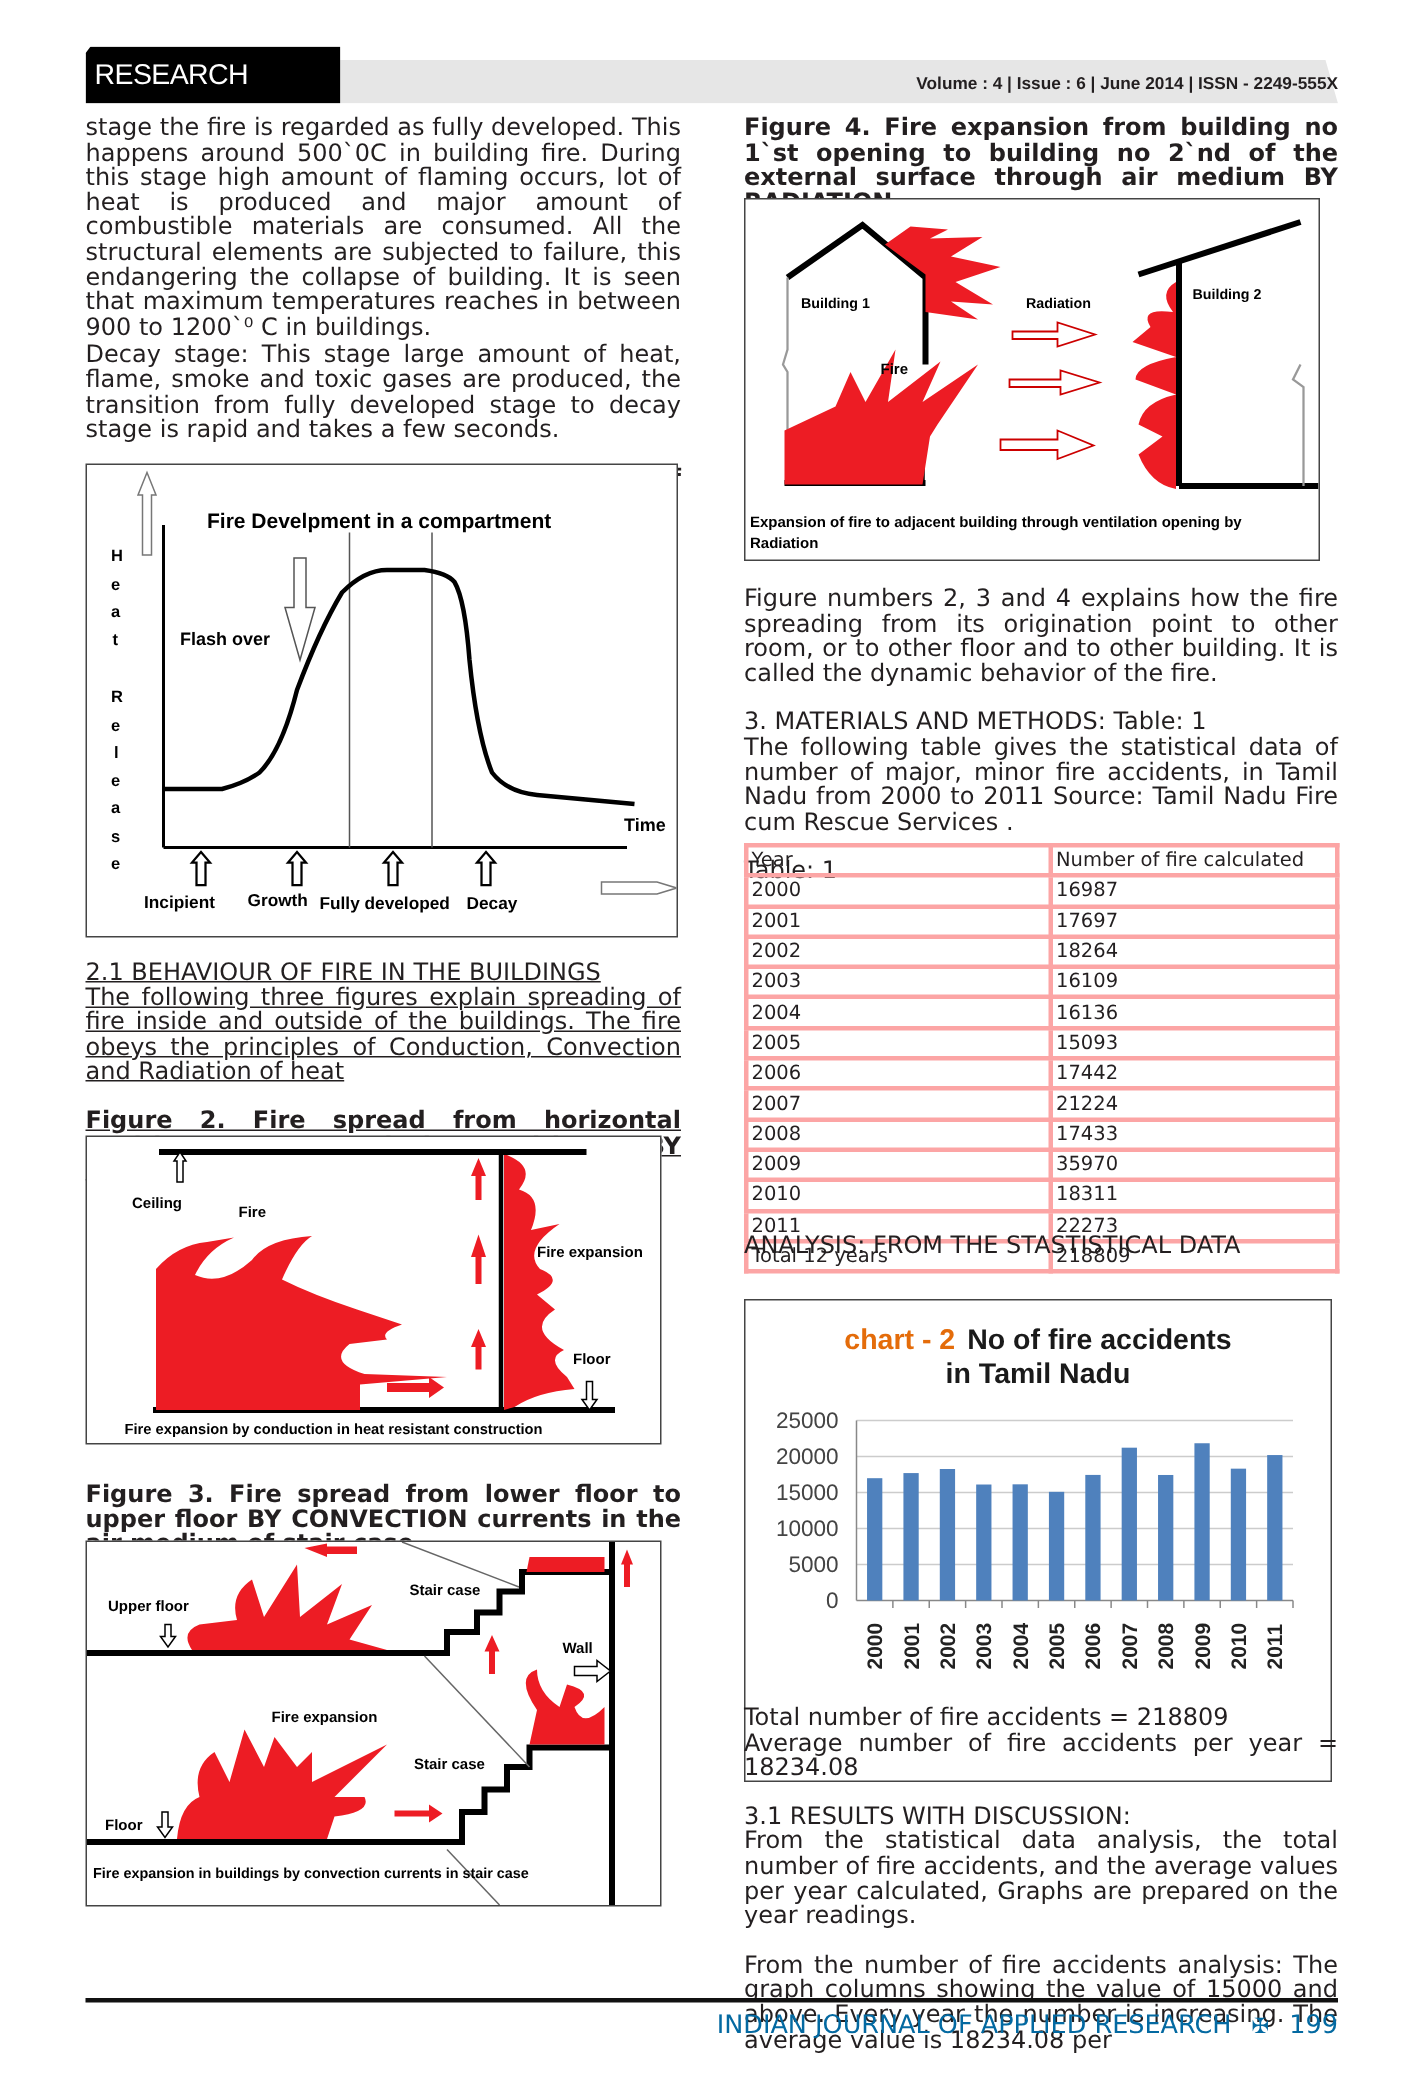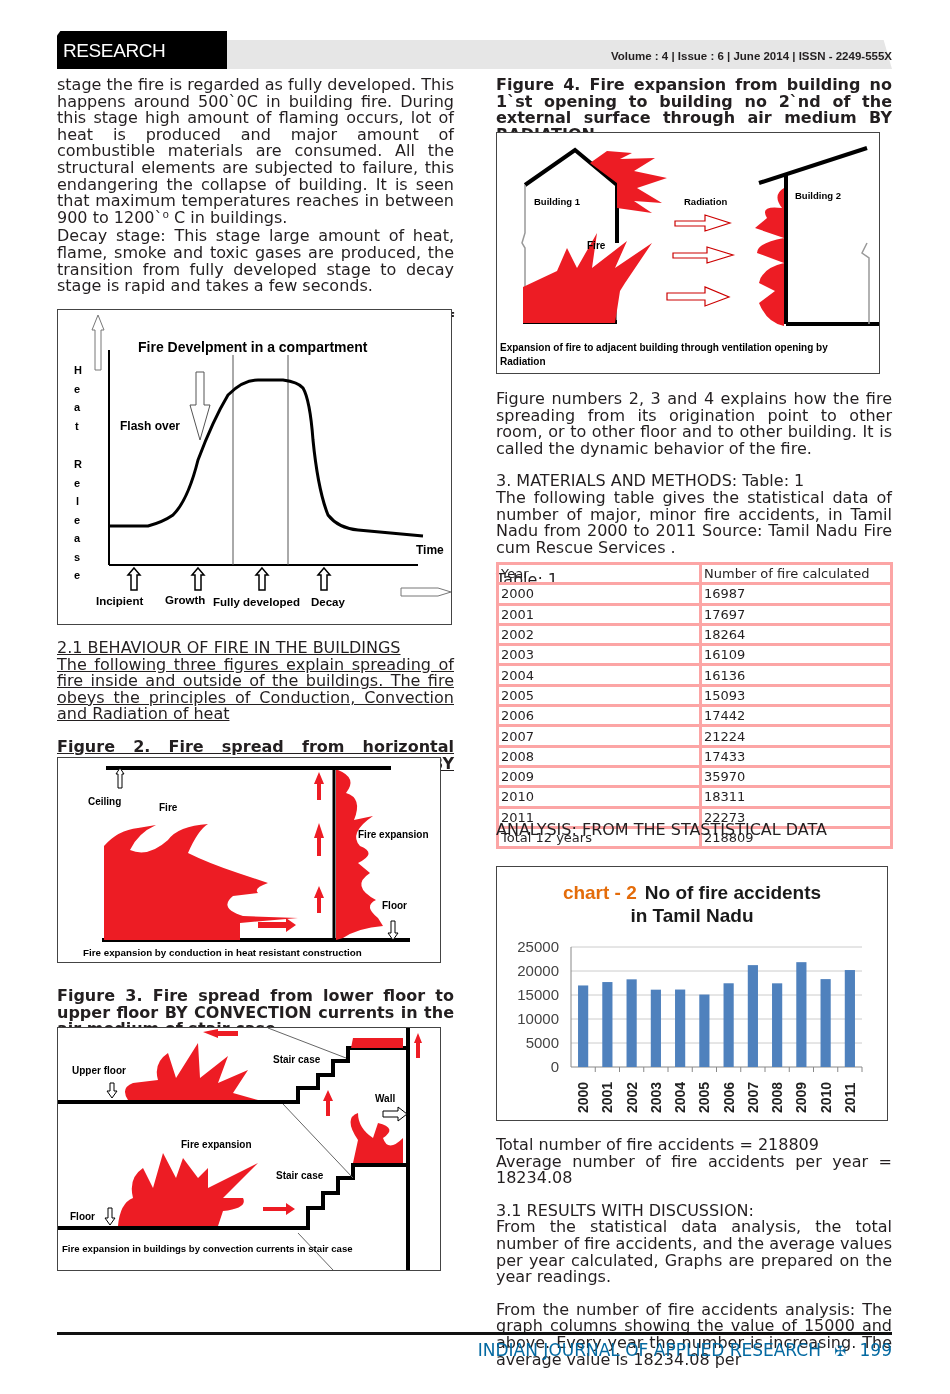--- a/index.html
+++ b/index.html
@@ -240,21 +240,21 @@
         <td>Total  12 years</td>
         <td>218809</td>
       </tr>
     </tbody>
 </table>
 
 <div class="abs col" style="left:496px; top:822px; width:396px;">
   <p style="font-weight:500">ANALYSIS:  FROM THE STASTISTICAL DATA</p>
 </div>
 
-<div class="abs fig" style="left:496px; top:866px; width:392px; height:255px;">
+<div class="abs fig" style="left:496px; top:866px; width:392px; height:322px;">
   <svg id="chart-svg" width="390" height="253">
     <text x="195" y="32" text-anchor="middle" font-family="Liberation Serif, serif" font-size="19" font-weight="bold">
       <tspan fill="#e46c0a">chart - 2</tspan><tspan dx="8" fill="#1a1a1a">No of fire accidents</tspan>
     </text>
     <text x="195" y="55" text-anchor="middle" font-family="Liberation Serif, serif" font-size="19" font-weight="bold" fill="#1a1a1a">in Tamil Nadu</text>
     <g id="chart-grid">
         <line x1="74" x2="365" y1="200" y2="200" stroke="#888"></line>
         <line x1="74" x2="365" y1="176" y2="176" stroke="#ccc"></line>
         <line x1="74" x2="365" y1="152" y2="152" stroke="#ccc"></line>
         <line x1="74" x2="365" y1="128" y2="128" stroke="#ccc"></line>

